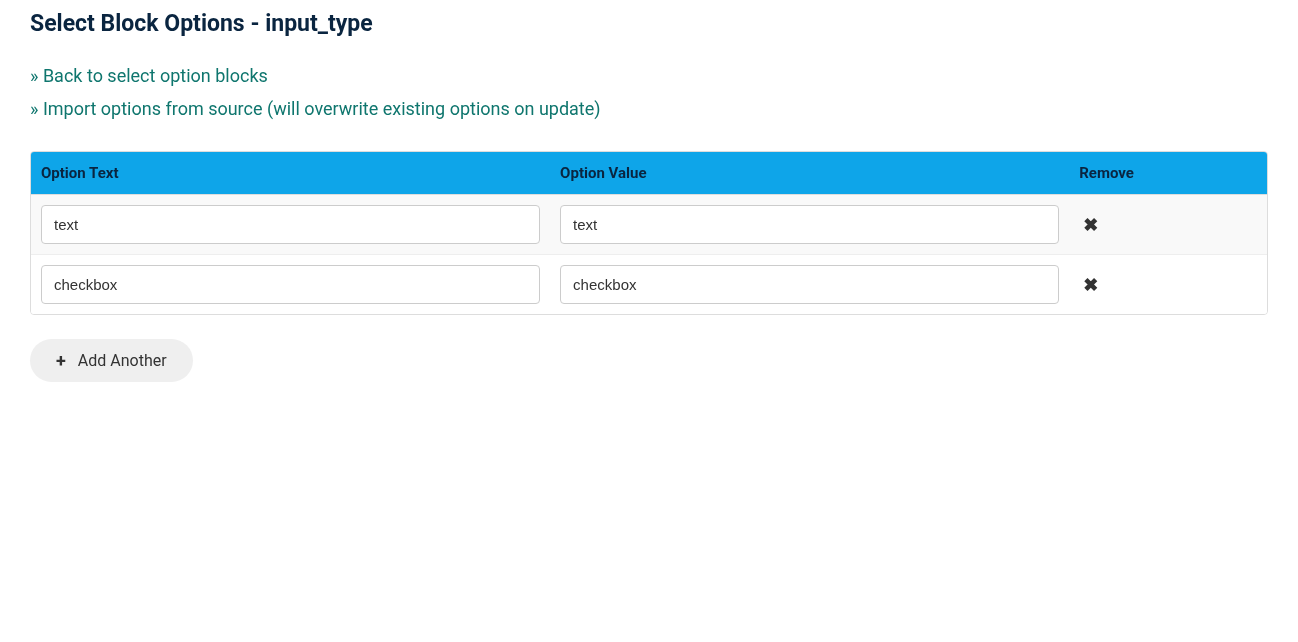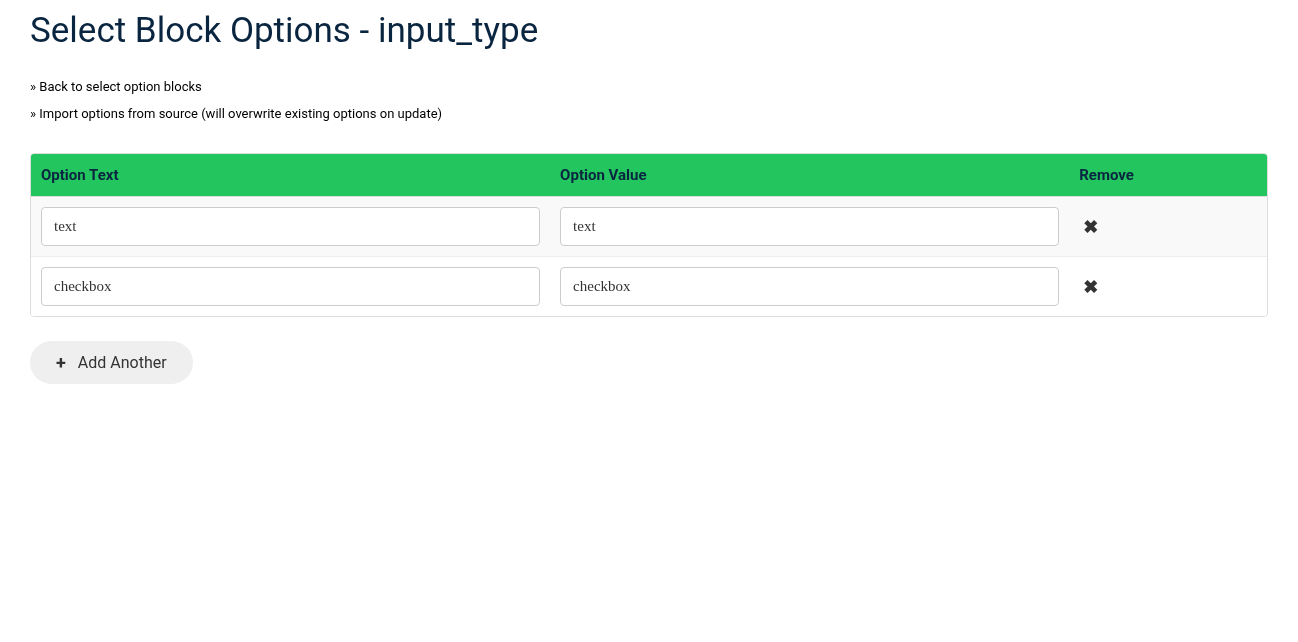--- a/index.html
+++ b/index.html
@@ -7,45 +7,45 @@
       margin: 0;
       padding: 0;
     }
     body {
       font-family: -apple-system, BlinkMacSystemFont, "Segoe UI", Roboto, "Helvetica Neue", Arial, sans-serif;
       background: #fff;
       padding: 10px 30px 30px 30px;
       color: #0a2540;
     }
     h1 {
-      font-size: 35px;
-      font-weight: 400;
+      font-size: 23px;
+      font-weight: 700;
       color: #0a2540;
       margin-bottom: 28px;
     }
     .link {
-      color: #000000;
-      font-size: 13px;
+      color: #0f766e;
+      font-size: 18px;
       text-decoration: none;
       display: block;
       margin-bottom: 12px;
       cursor: pointer;
     }
     .table-wrap {
       margin-top: 32px;
       border: 1px solid #ddd;
       border-radius: 4px;
       overflow: hidden;
     }
     table {
       width: 100%;
       border-collapse: collapse;
     }
     th {
-      background: #22c55e;
+      background: #0ea5e9;
       text-align: left;
       padding: 12px 10px;
       font-size: 15px;
       font-weight: 700;
       color: #0a2540;
       border-bottom: 1px solid #ddd;
     }
     td {
       padding: 10px;
       border-top: 1px solid #eee;
@@ -61,21 +61,21 @@
     .col-value { width: 42%; }
     .col-remove { width: 16%; }
     input[type="text"] {
       width: 100%;
       padding: 10px 12px;
       font-size: 15px;
       border: 1px solid #ccc;
       border-radius: 4px;
       color: #333;
       background: #fff;
-      font-family: Liberation Serif, serif;
+      font-family: Liberation Sans, sans-serif;
     }
     .remove-icon {
       color: #333;
       font-size: 18px;
       cursor: pointer;
       font-weight: bold;
       line-height: 1;
       padding: 4px;
       display: inline-block;
     }

